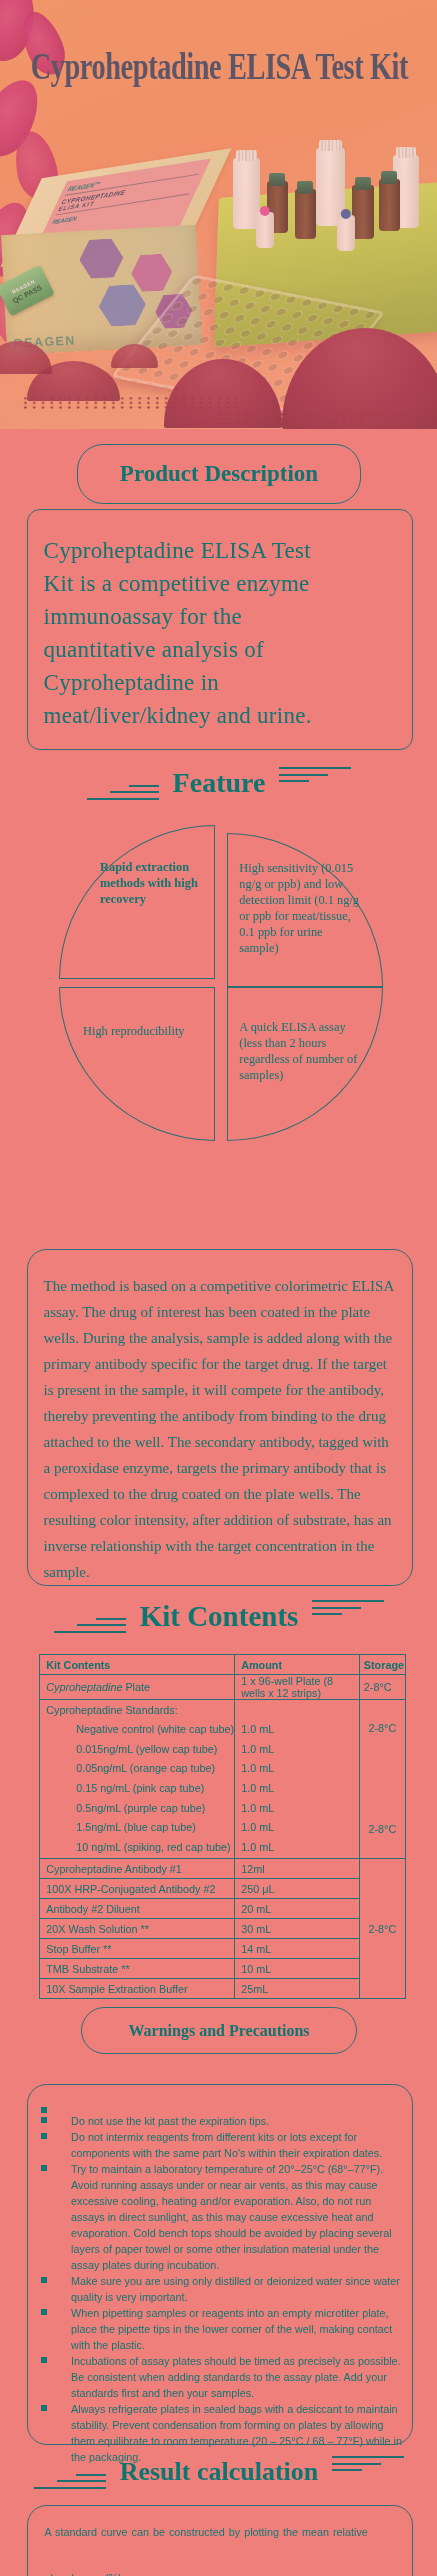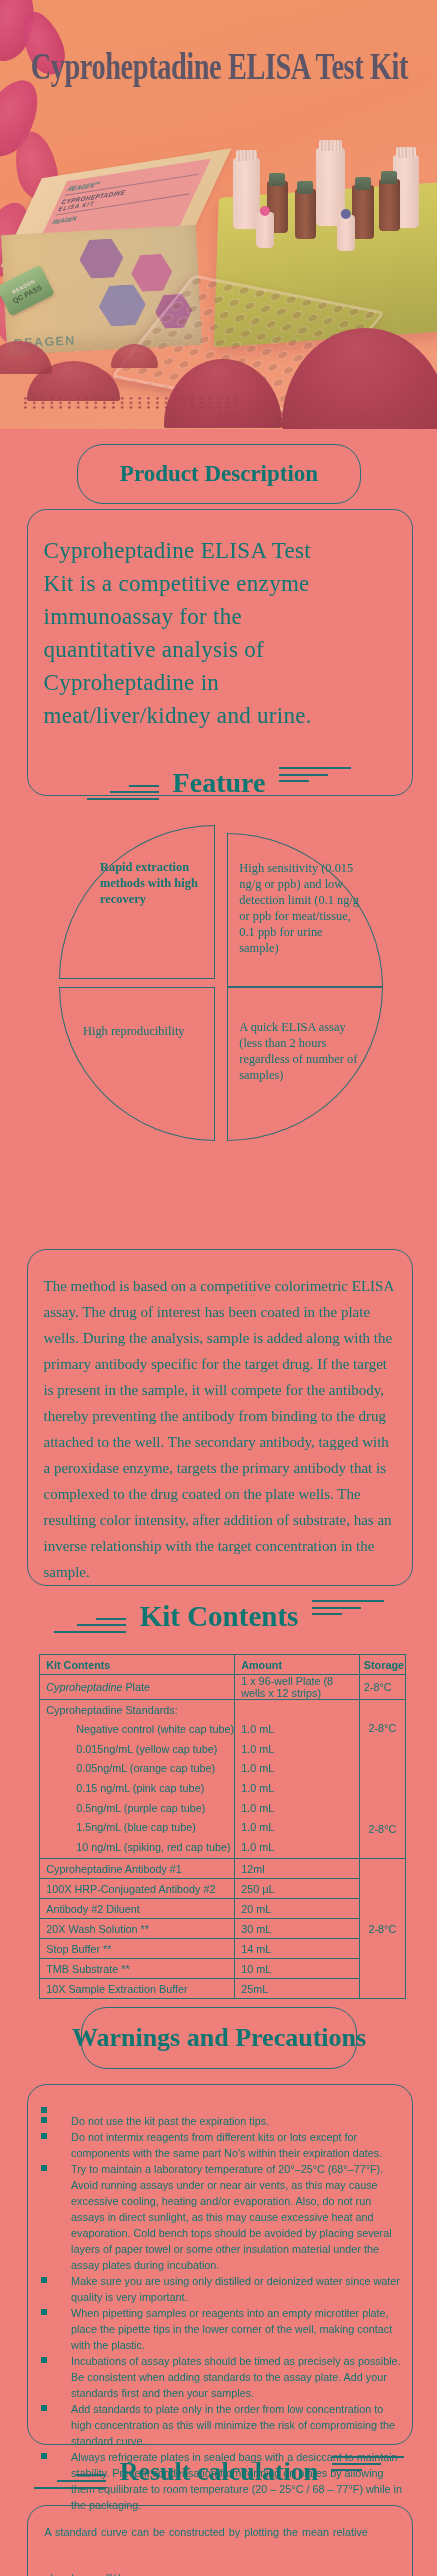--- a/index.html
+++ b/index.html
@@ -186,21 +186,21 @@
     <div class="pile" style="left:111px;top:344px;width:47px;height:24px;opacity:.8;"></div>
     <div class="specks" style="left:20.6px;top:396px;width:216px;"></div>
     <div class="specks" style="left:216px;top:412px;width:196px;"></div>
 
     <div class="pink-cast"></div>
   </div>
 
   <div class="pill" style="top:444px;width:284px;height:60px;font-size:23px;">
     <span>Product Description</span>
   </div>
-  <div class="rbox" style="top:509px;height:287px;">
+  <div class="rbox" style="top:509px;height:241px;border-radius:13px;">
     <div class="desc-body">Cyproheptadine ELISA Test
 Kit is a competitive enzyme
 immunoassay for the
 quantitative analysis of
 Cyproheptadine in
 meat/liver/kidney and urine.</div>
   </div>
 
   <div class="linehdr" style="top:767px;font-size:28px;">
     <span class="deco left">
@@ -313,21 +313,21 @@
       <td>TMB Substrate **</td>
       <td class="c2">10 mL</td>
     </tr>
     <tr class="rg">
       <td>10X Sample Extraction Buffer</td>
       <td class="c2">25mL</td>
     </tr>
   </tbody>
     </table>
 
-  <div class="pill" style="top:2007px;width:276px;height:62px;font-size:26px;">
+  <div class="pill" style="top:2007px;width:276px;height:47px;font-size:16px;">
     <span>Warnings and Precautions</span>
   </div>
   <div class="rbox" style="top:2084px;height:361px;">
     <div class="warn-list" id="warn-list">
         <div class="warn-item">
           <span class="sq"></span>
         </div>
         <div class="warn-item">
           <span class="sq"></span>
           <span class="tx">Do not use the kit past the expiration tips.</span>
@@ -344,24 +344,20 @@
           <span class="sq"></span>
           <span class="tx">Make sure you are using only distilled or deionized water since water quality is very important.</span>
         </div>
         <div class="warn-item">
           <span class="sq"></span>
           <span class="tx">When pipetting samples or reagents into an empty microtiter plate, place the pipette tips in the lower corner of the well, making contact with the plastic.</span>
         </div>
         <div class="warn-item">
           <span class="sq"></span>
           <span class="tx">Incubations of assay plates should be timed as precisely as possible. Be consistent when adding standards to the assay plate. Add your standards first and then your samples.</span>
-        </div>
-        <div class="warn-item">
-          <span class="sq"></span>
-          <span class="tx">Add standards to plate only in the order from low concentration to high concentration as this will minimize the risk of compromising the standard curve.</span>
         </div>
         <div class="warn-item">
           <span class="sq"></span>
           <span class="tx">Always refrigerate plates in sealed bags with a desiccant to maintain stability. Prevent condensation from forming on plates by allowing them equilibrate to room temperature (20 – 25°C / 68 – 77°F) while in the packaging.</span>
         </div>
       </div>
   </div>
 
   <div class="linehdr" style="top:2456px;font-size:26px;">
     <span class="deco left">

